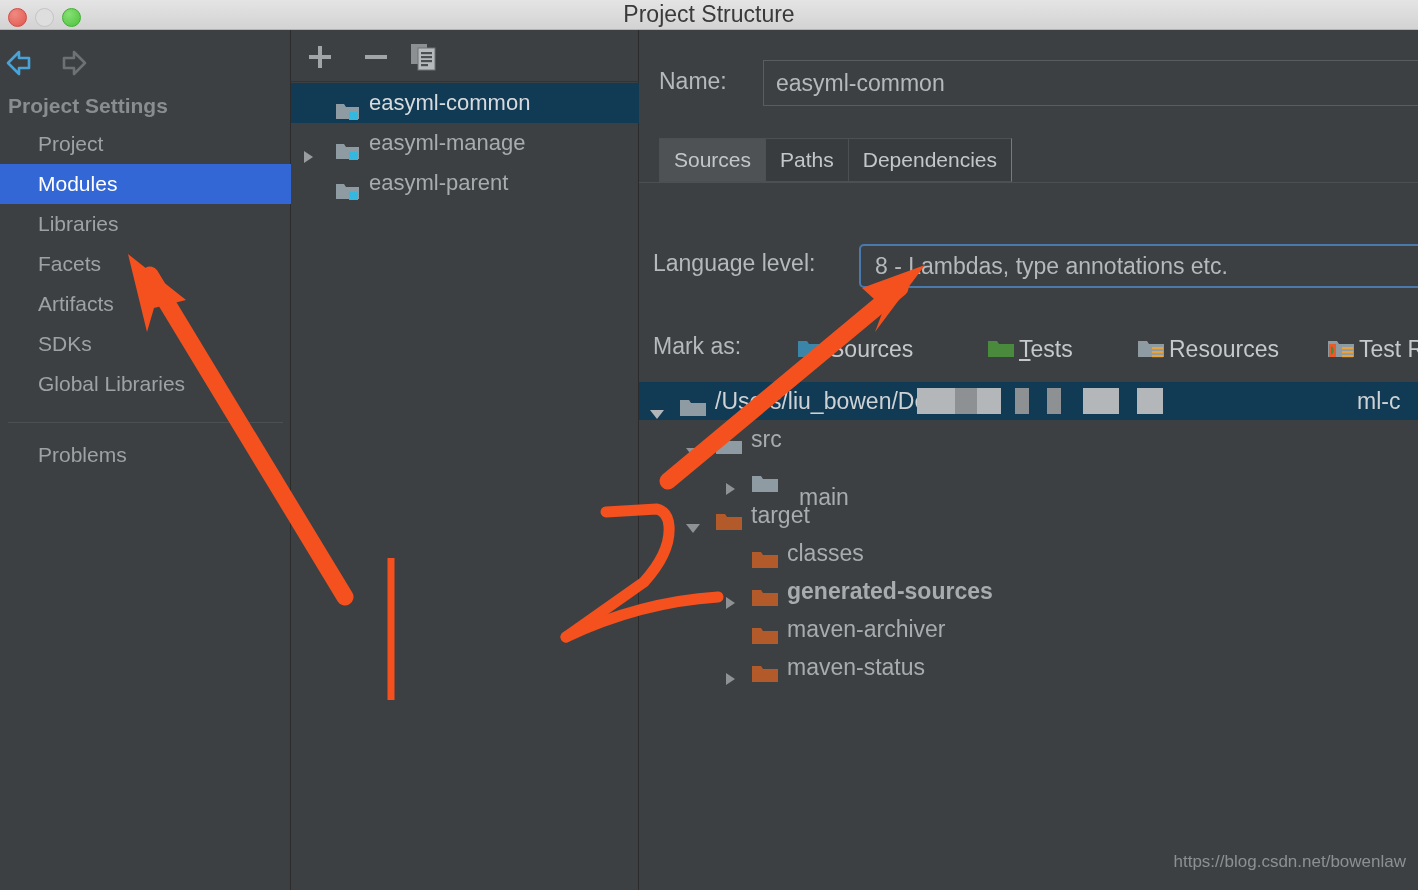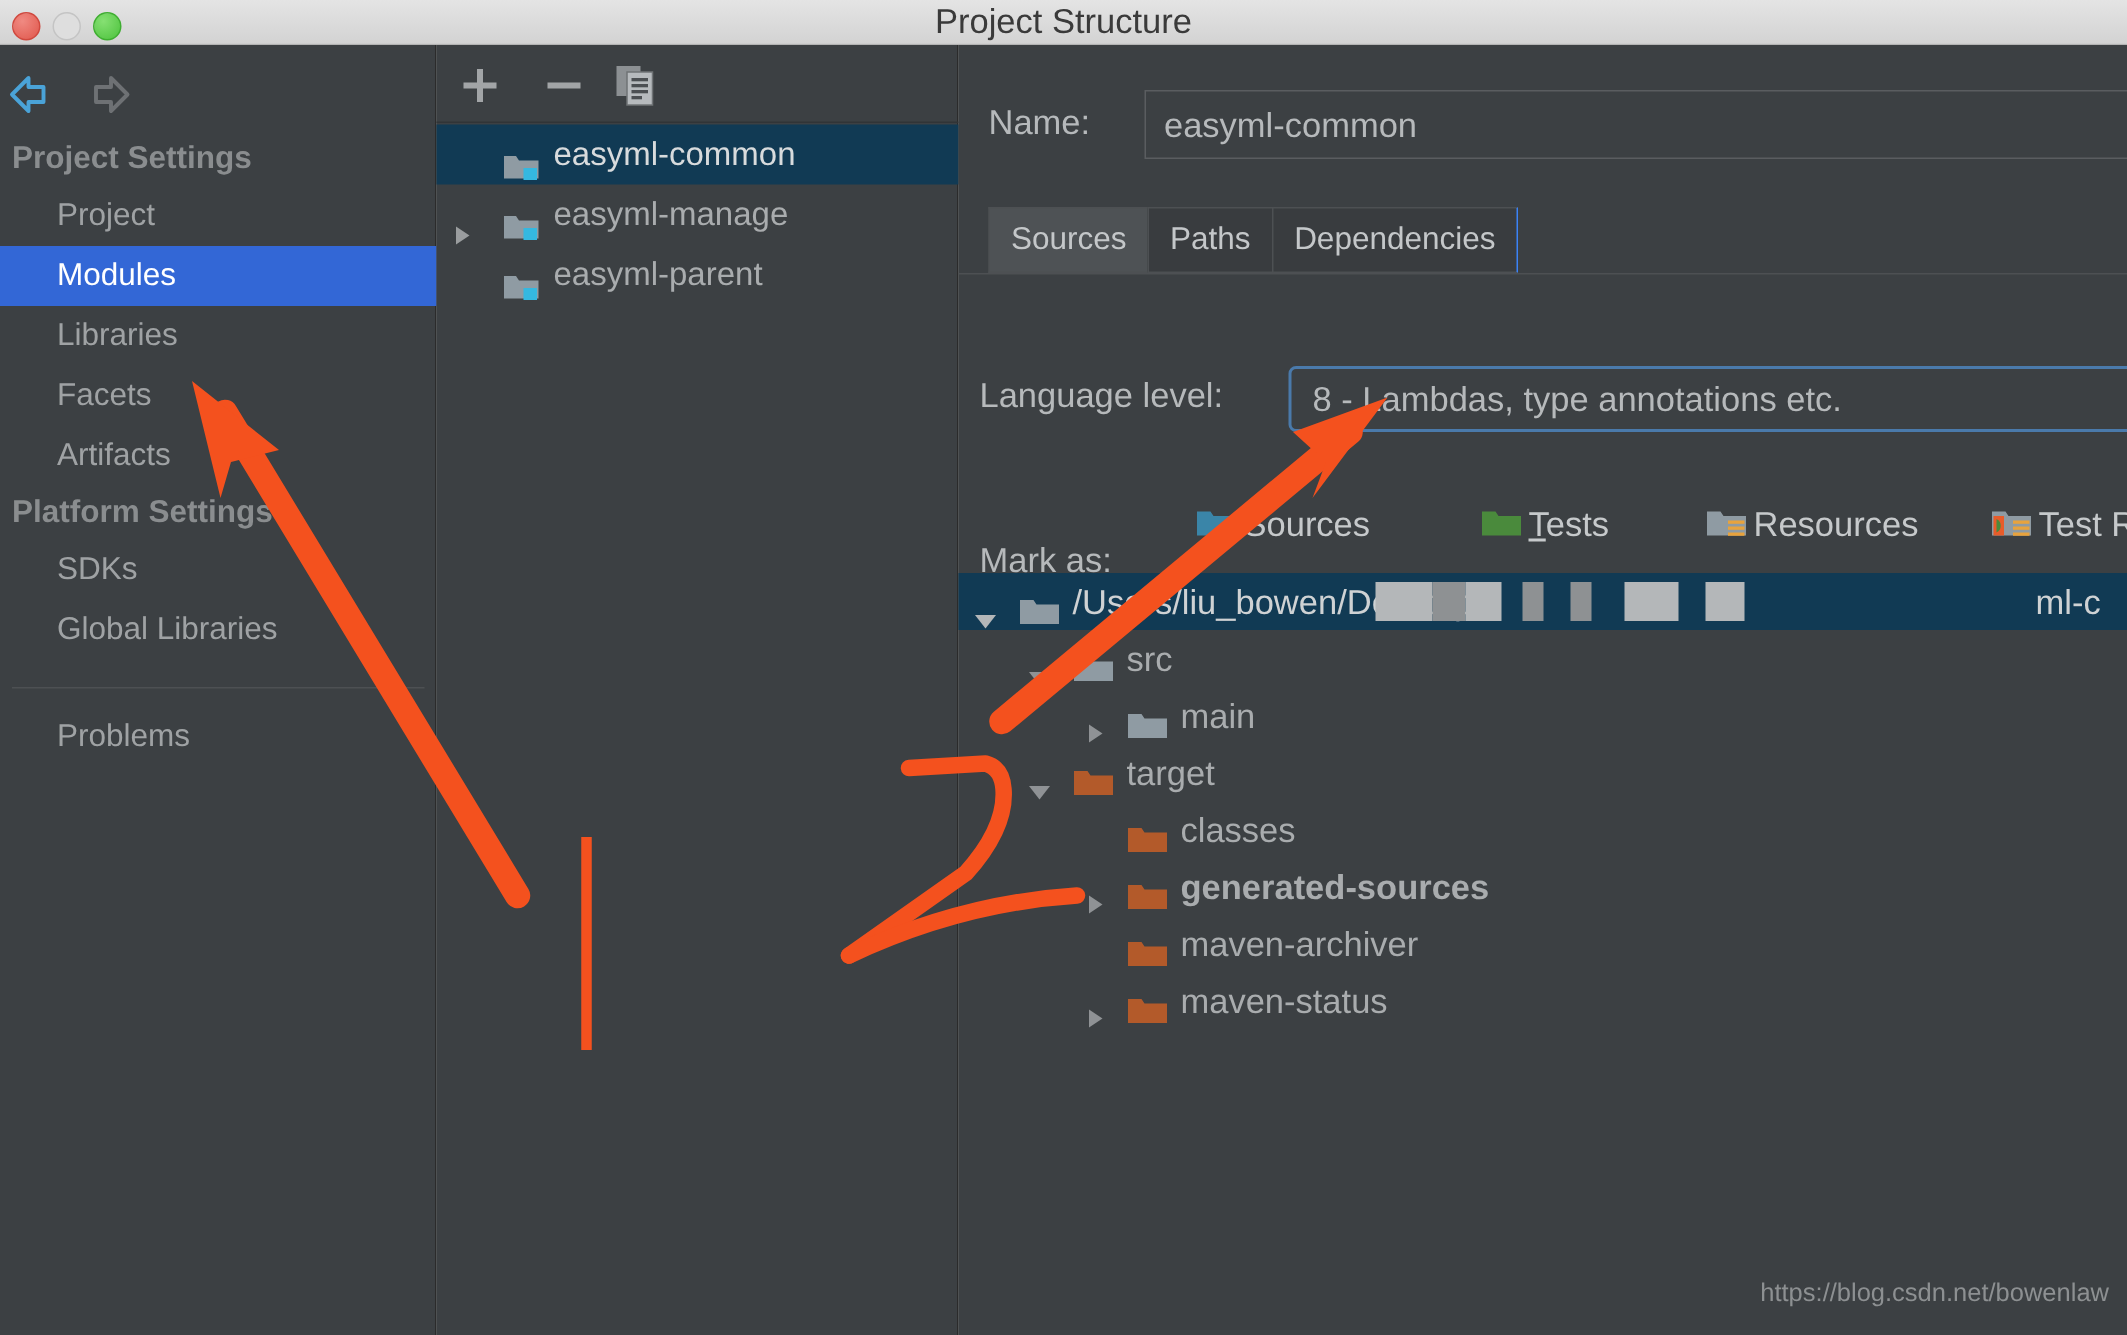--- a/index.html
+++ b/index.html
@@ -159,21 +159,21 @@
     line-height: 40px; padding-left: 14px;
     white-space: nowrap; overflow: hidden;
   }
 
   .markas-row {
     position: absolute; left: 0; top: 300px; width: 800px; height: 40px;
     white-space: nowrap;
   }
   .markas-label {
     position: absolute; left: 14px; top: 3px;
-    font-size: 23px; color: #b6b9bb; margin-top: 27px;
+    font-size: 23px; color: #b6b9bb;
   }
   .mark-btn {
     position: absolute; top: 0; height: 38px;
     display: flex; align-items: center; gap: 4px;
     font-size: 23px; color: #c6c9cb; white-space: nowrap;
   }
   .mark-btn u { text-decoration: underline; }
 
   
   .tree { position: absolute; left: 0; top: 352px; width: 779px; }
@@ -228,21 +228,20 @@
     </div>
 
     <div class="sidebar-list">
       <div class="nav-group-title">Project Settings</div>
       <div class="nav-item">Project</div>
       <div class="nav-item selected">Modules</div>
       <div class="nav-item">Libraries</div>
       <div class="nav-item">Facets</div>
       <div class="nav-item">Artifacts</div>
 
-      <div class="nav-group-title">Platform Settings</div>
       <div class="nav-item">SDKs</div>
       <div class="nav-item">Global Libraries</div>
 
       <div class="sidebar-divider"></div>
       <div class="nav-item bottom">Problems</div>
     </div>
   </div>
 
   <div class="modpanel">
     <div class="modtoolbar">
@@ -410,21 +409,21 @@
         <span class="tw" style="left:84px;">
           <svg width="14" height="16" viewBox="0 0 14 16">
               <path d="M3 2 L12 8 L3 14 Z" fill="#8f9295"></path>
             </svg>
         </span>
         <span class="fi" style="left:112px;">
           <svg width="28" height="22" viewBox="0 0 28 22">
               <path d="M1 3 h9 l2 3 h15 v13 h-26 z" fill="#8f9ba3"></path>
             </svg>
         </span>
-        <span class="tl" style="left:148px;">main</span>
+        <span class="tl" style="left:160px;margin-top:20px;">main</span>
       </div>
 
       <div class="trow">
         <span class="tw" style="left:46px;">
           <svg width="16" height="14" viewBox="0 0 16 14">
               <path d="M1 3 L15 3 L8 12 Z" fill="#8f9295"></path>
             </svg>
         </span>
         <span class="fi" style="left:76px;">
           <svg width="28" height="22" viewBox="0 0 28 22">

